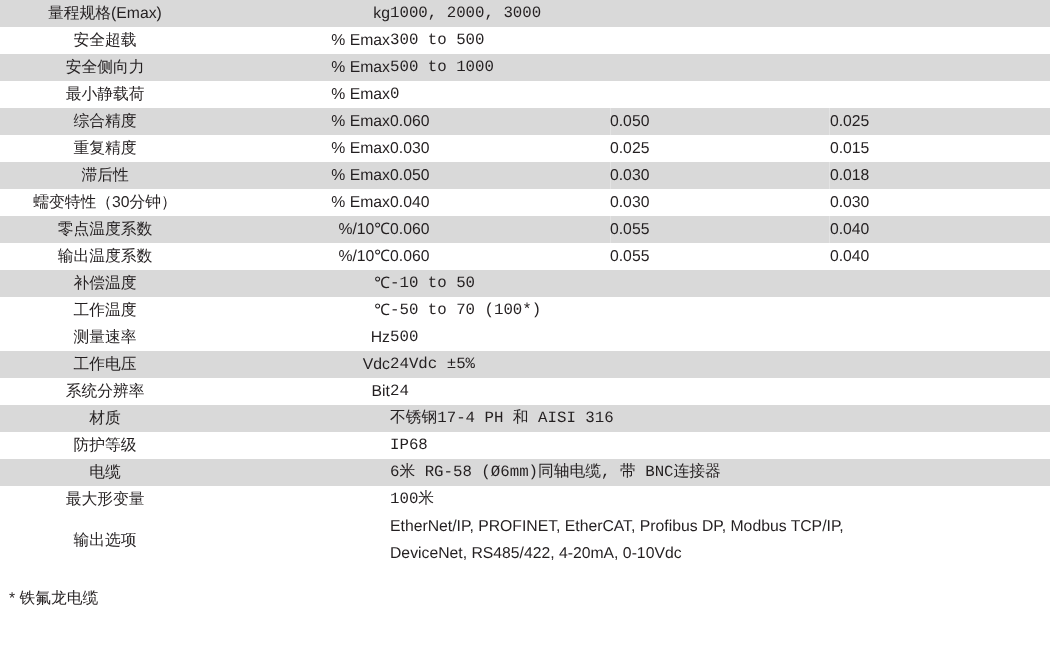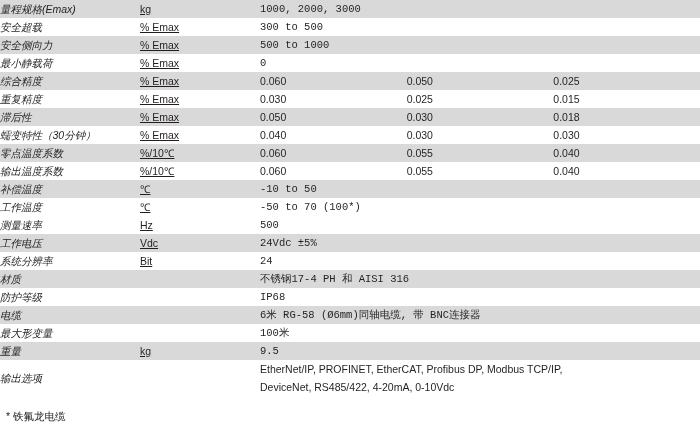--- a/index.html
+++ b/index.html
@@ -30,27 +30,25 @@
     line-height: 18px;
   }
   
   tr.shade td { background: #d9d9d9; }
   tr.plain td { background: #ffffff; }
 
   
   td.c-name {
     width: 140px;
     padding-left: 6px;
-    text-align: left;
-    font-style: italic;
+    text-align: center;
   }
   td.c-unit {
     width: 120px;
-    text-align: left;
-    text-decoration: underline;
+    text-align: right;
   }
   td.c-v1 {
     width: 146px;
     text-align: left;
     padding-left: 22px;
   }
   td.c-v2 {
     width: 146px;
     text-align: left;
     padding-left: 22px;
@@ -188,25 +186,20 @@
         <tr class="shade">
           <td class="c-name">电缆</td>
           <td class="c-unit"></td>
           <td class="c-vfull" colspan="3">6米 RG-58 (Ø6mm)同轴电缆, 带 BNC连接器</td>
         </tr>
         <tr class="plain">
           <td class="c-name">最大形变量</td>
           <td class="c-unit"></td>
           <td class="c-vfull" colspan="3">100米</td>
         </tr>
-        <tr class="shade">
-          <td class="c-name">重量</td>
-          <td class="c-unit">kg</td>
-          <td class="c-vfull" colspan="3">9.5</td>
-        </tr>
         <tr class="plain">
           <td class="c-name">输出选项</td>
           <td class="c-unit"></td>
           <td class="c-vfull-left tall" colspan="3">
             <span class="l1">EtherNet/IP, PROFINET, EtherCAT, Profibus DP, Modbus TCP/IP,</span>
             <span class="l2">DeviceNet, RS485/422, 4-20mA, 0-10Vdc</span>
           </td>
         </tr>
       </tbody>
   </table>

